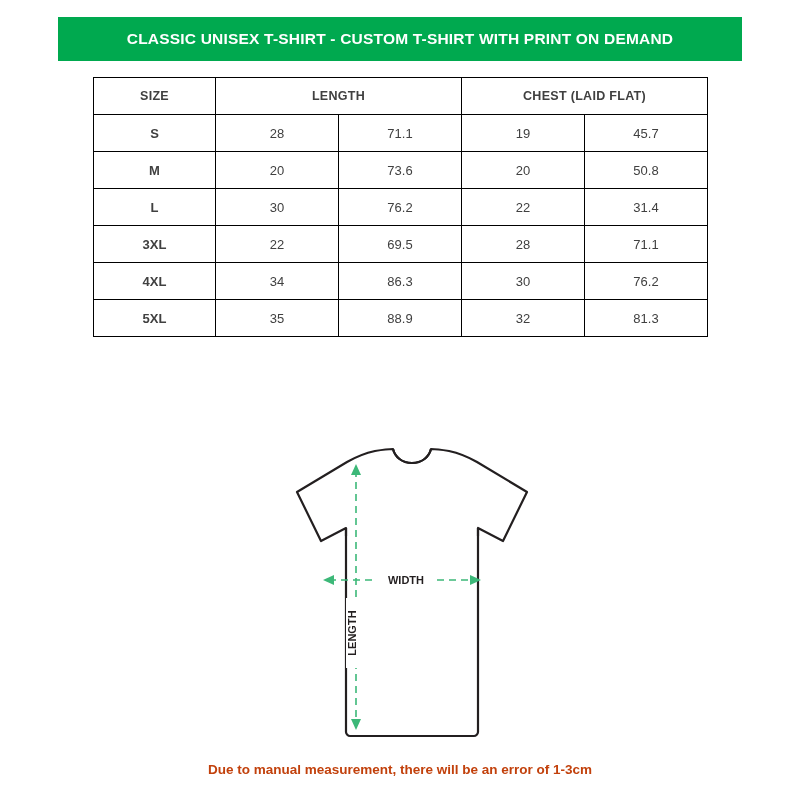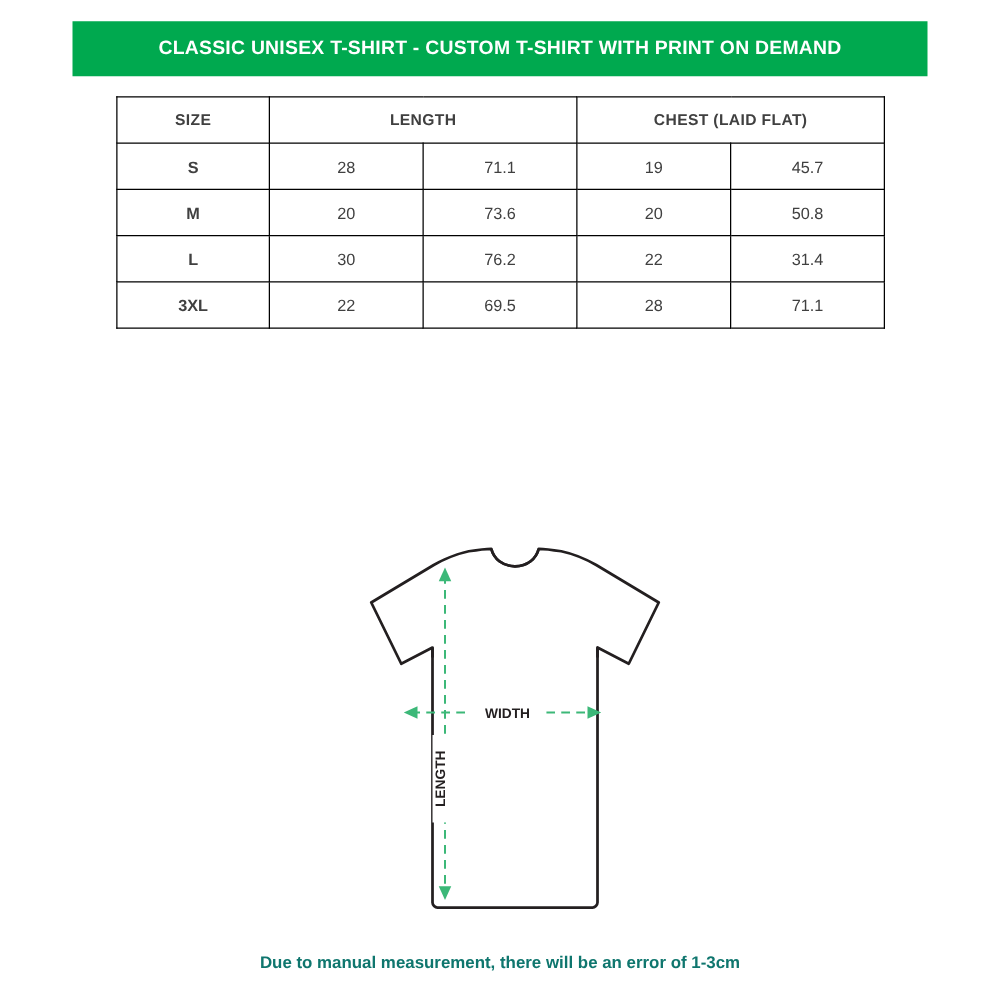--- a/index.html
+++ b/index.html
@@ -74,35 +74,35 @@
   .col-size { width: 122px; }
   .col-len-a { width: 123px; }
   .col-len-b { width: 123px; }
   .col-chest-a { width: 123px; }
   .col-chest-b { width: 123px; }
 
   
   .illustration {
     position: absolute;
     left: 235px;
-    top: 430px;
+    top: 440px;
     width: 330px;
     height: 310px;
   }
   .illustration svg {
     display: block;
   }
   
   .footer-note {
     position: absolute;
     left: 0;
     top: 762px;
     width: 800px;
     text-align: center;
-    color: #0f766e;
+    color: #c2410c;
     font-size: 13.5px;
     font-weight: bold;
   }
 </style>
 </head>
 <body>
 
 <div class="page">
 
   <div class="header">
@@ -146,20 +146,34 @@
           <td>76.2</td>
           <td>22</td>
           <td>31.4</td>
         </tr>
         <tr>
           <td class="size-cell">3XL</td>
           <td>22</td>
           <td>69.5</td>
           <td>28</td>
           <td>71.1</td>
+        </tr>
+        <tr>
+          <td class="size-cell">4XL</td>
+          <td>34</td>
+          <td>86.3</td>
+          <td>30</td>
+          <td>76.2</td>
+        </tr>
+        <tr>
+          <td class="size-cell">5XL</td>
+          <td>35</td>
+          <td>88.9</td>
+          <td>32</td>
+          <td>81.3</td>
         </tr>
       </tbody>
     </table>
   </div>
 
   <div class="illustration">
     <svg width="330" height="310" viewBox="0 0 330 310" xmlns="http://www.w3.org/2000/svg">
 
       <g>
         <path d="M112 22

